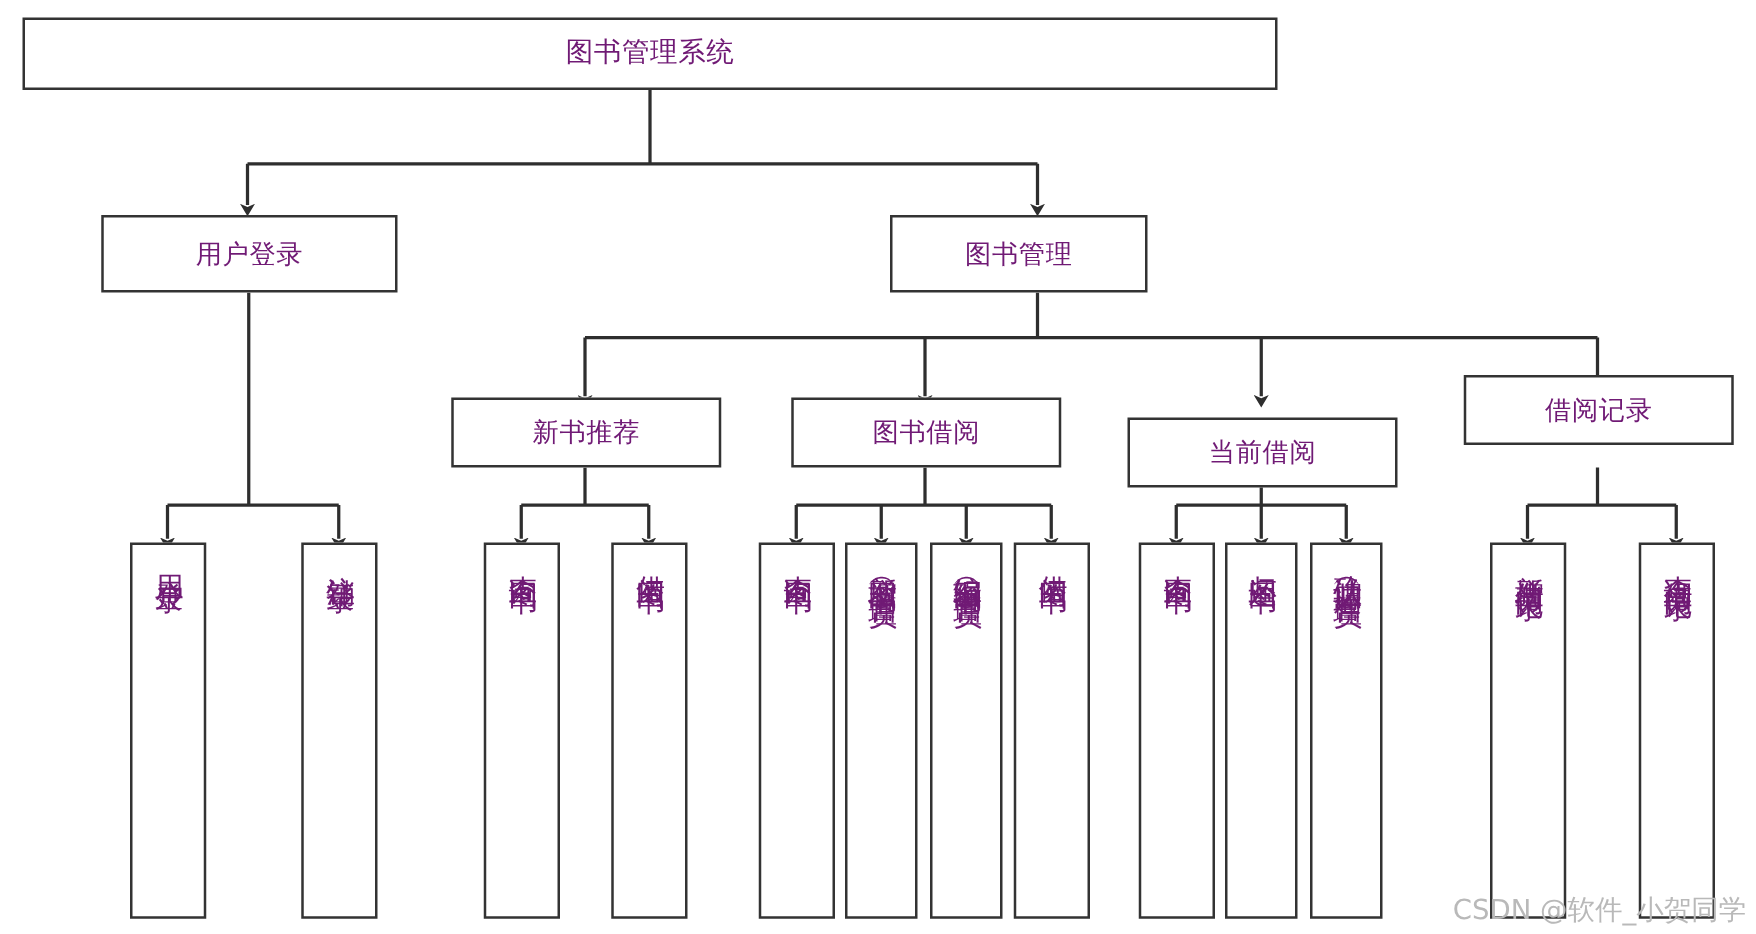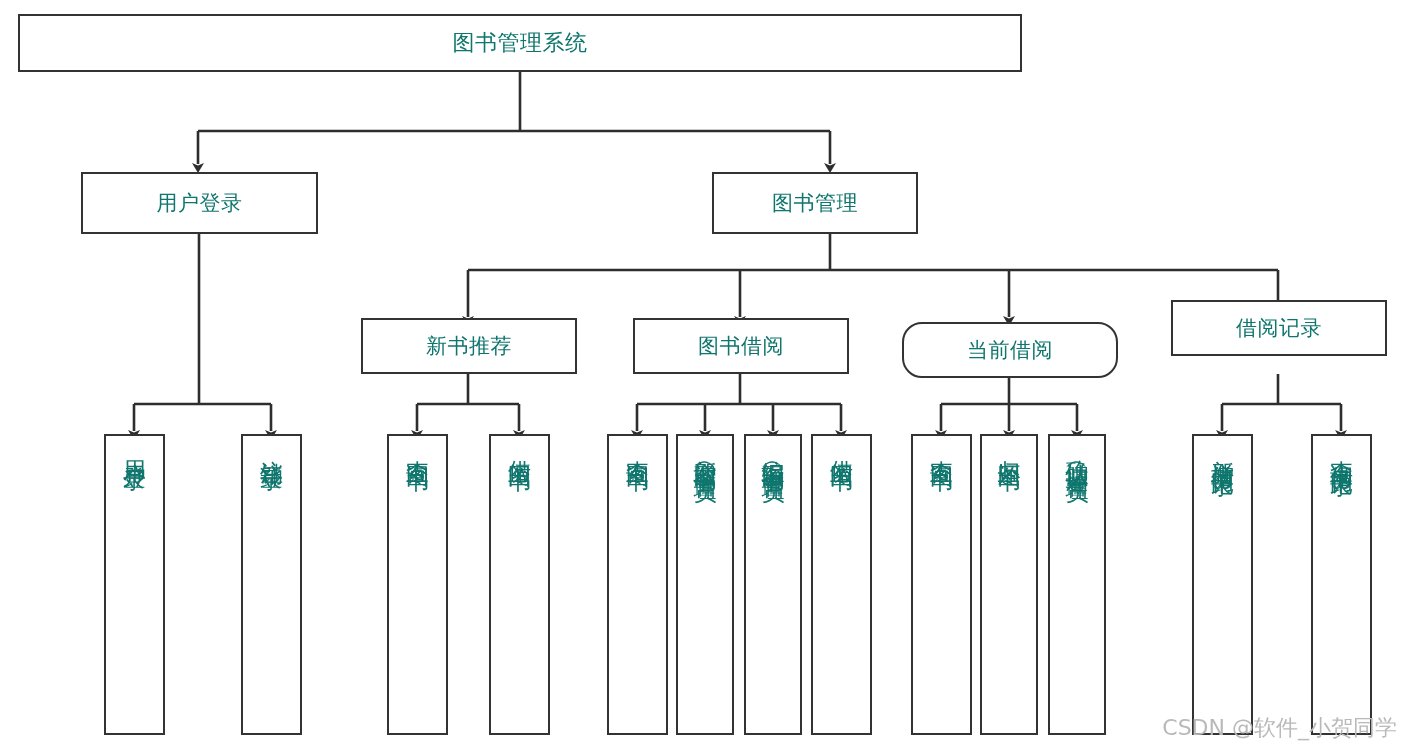--- a/index.html
+++ b/index.html
@@ -27,21 +27,21 @@
   }
   
   .node {
     position: absolute;
     box-sizing: border-box;
     background: #ffffff;
     border: 2px solid #333333;
     display: flex;
     align-items: center;
     justify-content: center;
-    color: #0f766e;
+    color: #701a75;
     line-height: 1.15;
   }
   .node-label {
     display: block;
     text-align: center;
     white-space: pre;
   }
   
   .node.horiz .node-label {
     font-size: 21px;
@@ -146,21 +146,21 @@
   </div>
 
   <div class="node horiz" style="left:361px; top:318px; width:216px; height:56px;">
     <span class="node-label">新书推荐</span>
   </div>
 
   <div class="node horiz" style="left:633px; top:318px; width:216px; height:56px;">
     <span class="node-label">图书借阅</span>
   </div>
 
-  <div class="node horiz" style="left:902px; top:322px; width:216px; height:56px;border-radius:20px;">
+  <div class="node horiz" style="left:902px; top:334px; width:216px; height:56px;">
     <span class="node-label">当前借阅</span>
   </div>
 
   <div class="node horiz" style="left:1171px; top:300px; width:216px; height:56px;">
     <span class="node-label">借阅记录</span>
   </div>
 
   <div class="node vert" style="left:104px; top:434px; width:61px; height:301px;">
     <span class="node-label">用户登录</span>
   </div>

